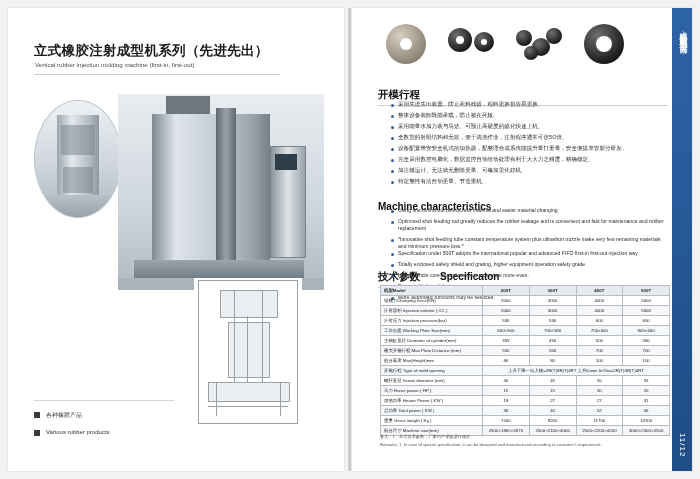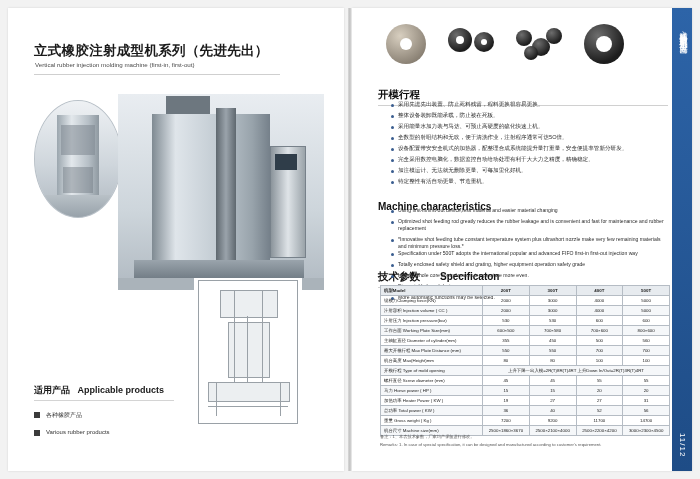--- a/index.html
+++ b/index.html
@@ -350,24 +350,20 @@
       <div class="td-fill" style="left:34px;top:44px;width:40px;height:54px;"></div>
       <div class="td-fill" style="left:14px;top:104px;width:80px;height:18px;"></div>
       <div class="td-line" style="left:53px;top:38px;width:1px;height:66px;"></div>
       <div class="td-line" style="left:14px;top:128px;width:80px;height:1px;"></div>
       <div class="td-line" style="left:22px;top:104px;width:1px;height:34px;"></div>
       <div class="td-line" style="left:86px;top:104px;width:1px;height:34px;"></div>
       <div class="td-line" style="left:40px;top:12px;width:1px;height:92px;"></div>
       <div class="td-line" style="left:68px;top:12px;width:1px;height:92px;"></div>
     </div>
 
-    <div class="applicable-title">
-      <span>适用产品</span>
-      <span style="margin-left:5px;">Applicable products</span>
-    </div>
     <div class="applicable-rule"></div>
 
     <div class="app-sq" style="left:26px; top:404px;"></div>
     <div class="app-item" style="left:38px; top:403px;">各种橡胶产品</div>
 
     <div class="app-sq" style="left:26px; top:422px;"></div>
     <div class="app-item" style="left:38px; top:421px;">Various rubber products</div>
 
   </div>
 

